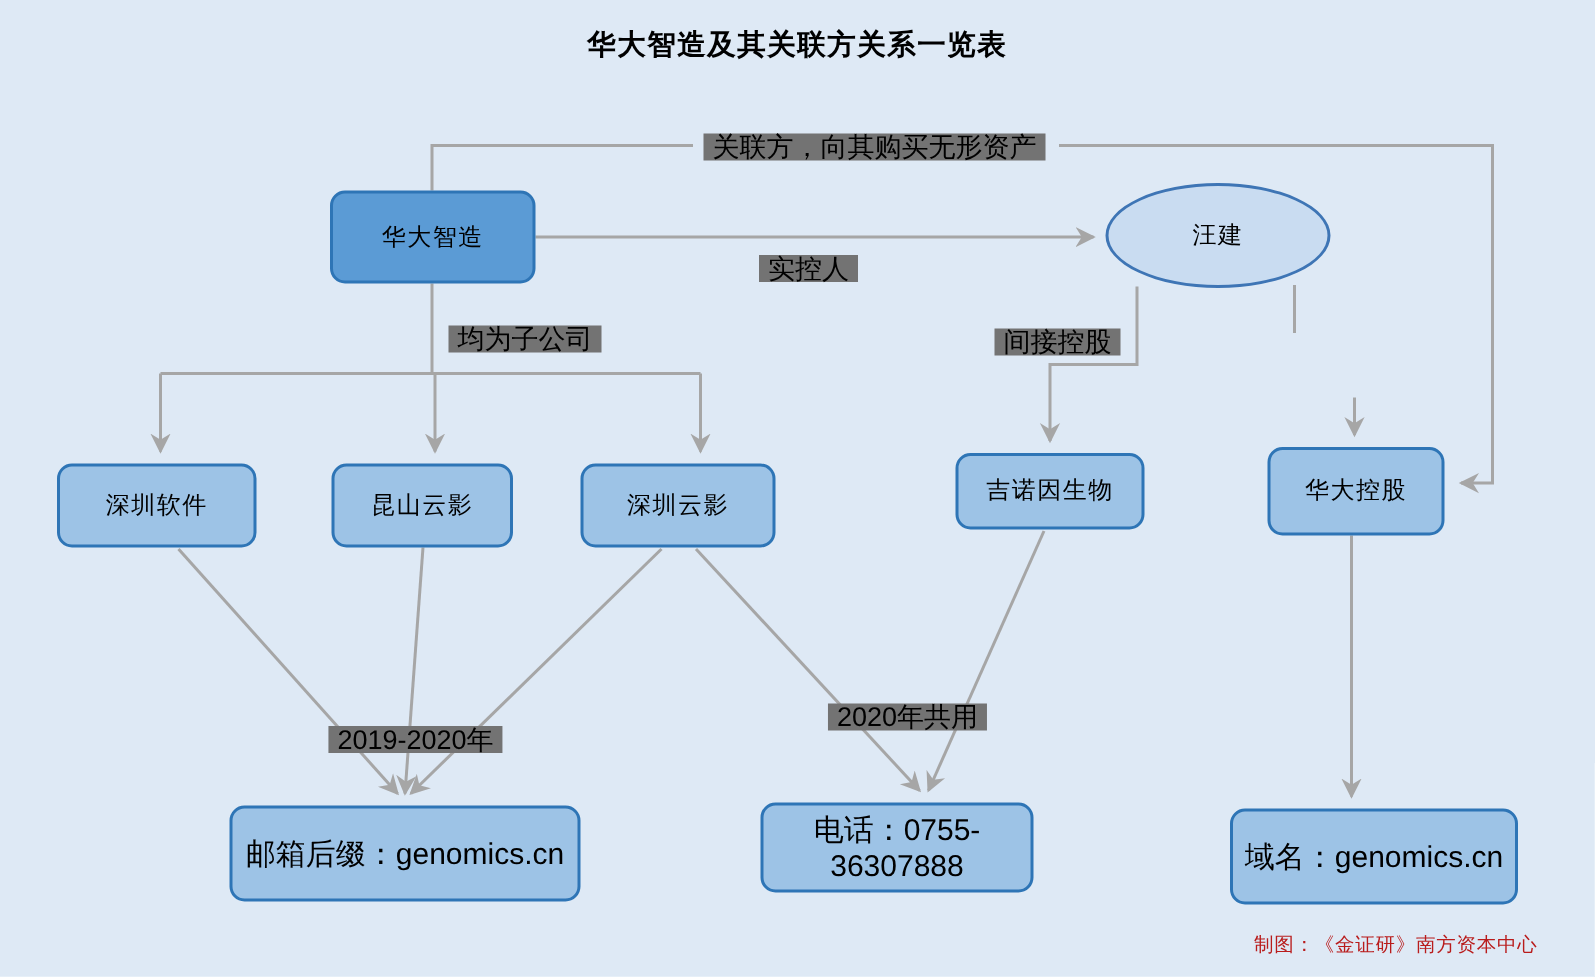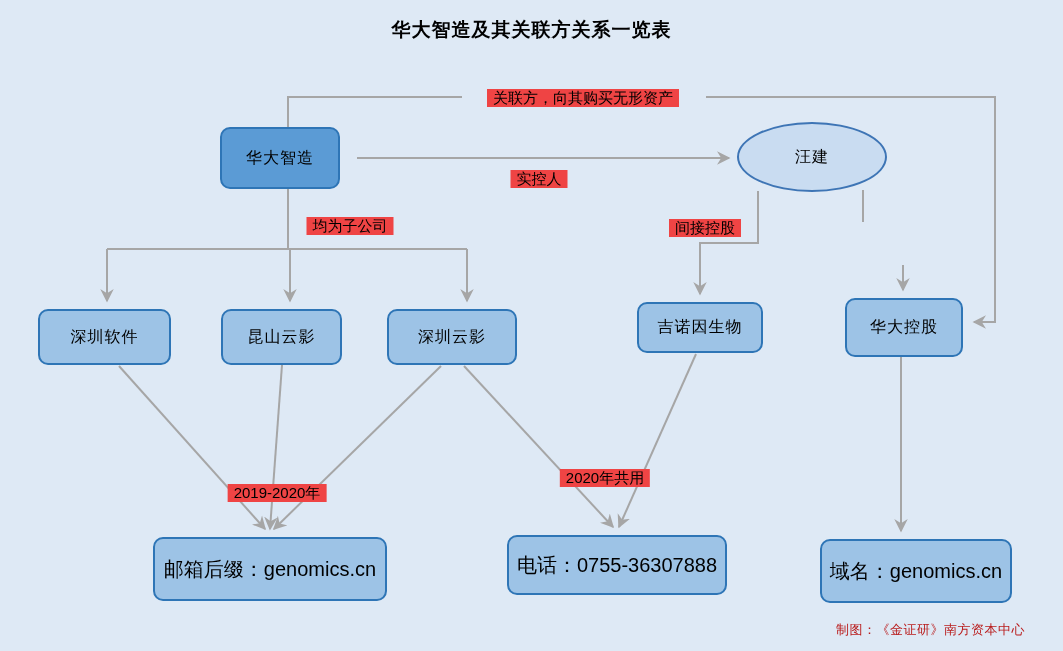--- a/index.html
+++ b/index.html
@@ -24,22 +24,22 @@
     font-size:16px;letter-spacing:1px;
     box-sizing:border-box;
     text-align:center;
   }
   .node.primary{background:#5B9BD5;}
   .node.ellipse{background:#C9DCF1;border-radius:50%;border-color:#3E75B5;}
   .node.wide{font-size:20px;letter-spacing:0;}
   .edge-label{
     position:absolute;
     transform:translateX(-50%);
-    background:#ef4444;
-    font-size:15px;line-height:18px;
+    background:#737373;
+    font-size:18px;line-height:18px;
     white-space:nowrap;
     padding:0 6px;
     text-align:center;
   }
   .edge-label.two-line{white-space:normal;width:150px;line-height:19px;}
   .credit{
     position:absolute;right:38px;top:621px;
     font-size:13px;color:#b91c1c;letter-spacing:0.5px;
   }
 </style>
@@ -99,36 +99,36 @@
     </g>
   </svg>
 
   <div class="edge-label" style="left:583px;top:89px;">关联方，向其购买无形资产</div>
   <div class="edge-label" style="left:539px;top:170px;">实控人</div>
   <div class="edge-label" style="left:350px;top:217px;">均为子公司</div>
   <div class="edge-label" style="left:705px;top:219px;text-align:center;">间接控股</div>
   <div class="edge-label" style="left:277px;top:484px;">2019-2020年</div>
   <div class="edge-label" style="left:605px;top:469px;">2020年共用</div>
 
-  <div class="node primary" style="left:220px;top:127px;width:120px;height:62px;">华大智造</div>
+  <div class="node primary" style="left:220px;top:127px;width:137px;height:62px;">华大智造</div>
 
   <div class="node ellipse" style="left:737px;top:122px;width:150px;height:70px;">汪建</div>
 
   <div class="node" style="left:38px;top:309px;width:133px;height:56px;">深圳软件</div>
 
   <div class="node" style="left:221px;top:309px;width:121px;height:56px;">昆山云影</div>
 
   <div class="node" style="left:387px;top:309px;width:130px;height:56px;">深圳云影</div>
 
   <div class="node" style="left:637px;top:302px;width:126px;height:51px;">吉诺因生物</div>
 
   <div class="node" style="left:845px;top:298px;width:118px;height:59px;">华大控股</div>
 
   <div class="node wide" style="left:153px;top:537px;width:234px;height:64px;">邮箱后缀：genomics.cn</div>
 
-  <div class="node wide" style="left:507px;top:535px;width:220px;height:60px;text-align:center;">电话：0755-36307888</div>
+  <div class="node wide" style="left:507px;top:535px;width:182px;height:60px;text-align:center;">电话：0755-36307888</div>
 
   <div class="node wide" style="left:820px;top:539px;width:192px;height:64px;">域名：genomics.cn</div>
 
   <div class="title">华大智造及其关联方关系一览表</div>
   <div class="credit">制图：《金证研》南方资本中心</div>
 
 </div>
 
 </body></html>

